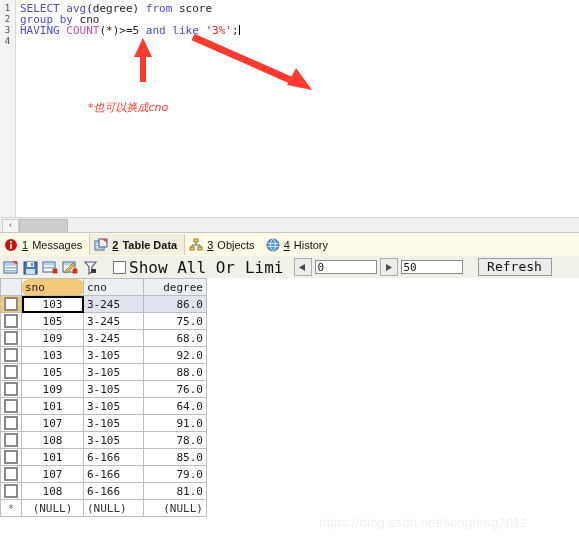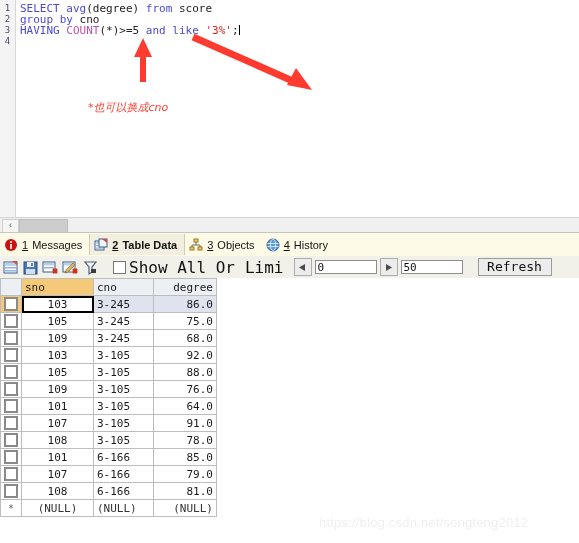--- a/index.html
+++ b/index.html
@@ -147,21 +147,21 @@
     height:17px;
     padding:0 3px;
     color:#1a1a1a;
     overflow:hidden;
     white-space:nowrap;
     box-sizing:border-box;
   }
   th.rowhdr{width:20px;background:#eceff4;padding:0;}
   th.colhdr{background:#eceff4;text-align:left;font-weight:normal;}
   th.colhdr.active{background:#f5c97a;}
-  th.c-sno{width:72px;}
+  th.c-sno{width:62px;border-radius:7px;}
   th.c-cno{width:60px;}
   th.c-degree{width:63px;text-align:right;}
   td.v-sno{text-align:center;}
   td.v-cno{text-align:left;margin-top:36px;}
   td.v-degree{text-align:right;}
   td.rowsel{padding:0;background:#ffffff;text-align:center;vertical-align:middle;}
   td.rowsel.hl{background:#f5c97a;}
   td.rowsel .cb{
     display:inline-block;width:10px;height:10px;
     border:2px solid #8a8a8a;background:#fff;vertical-align:middle;

